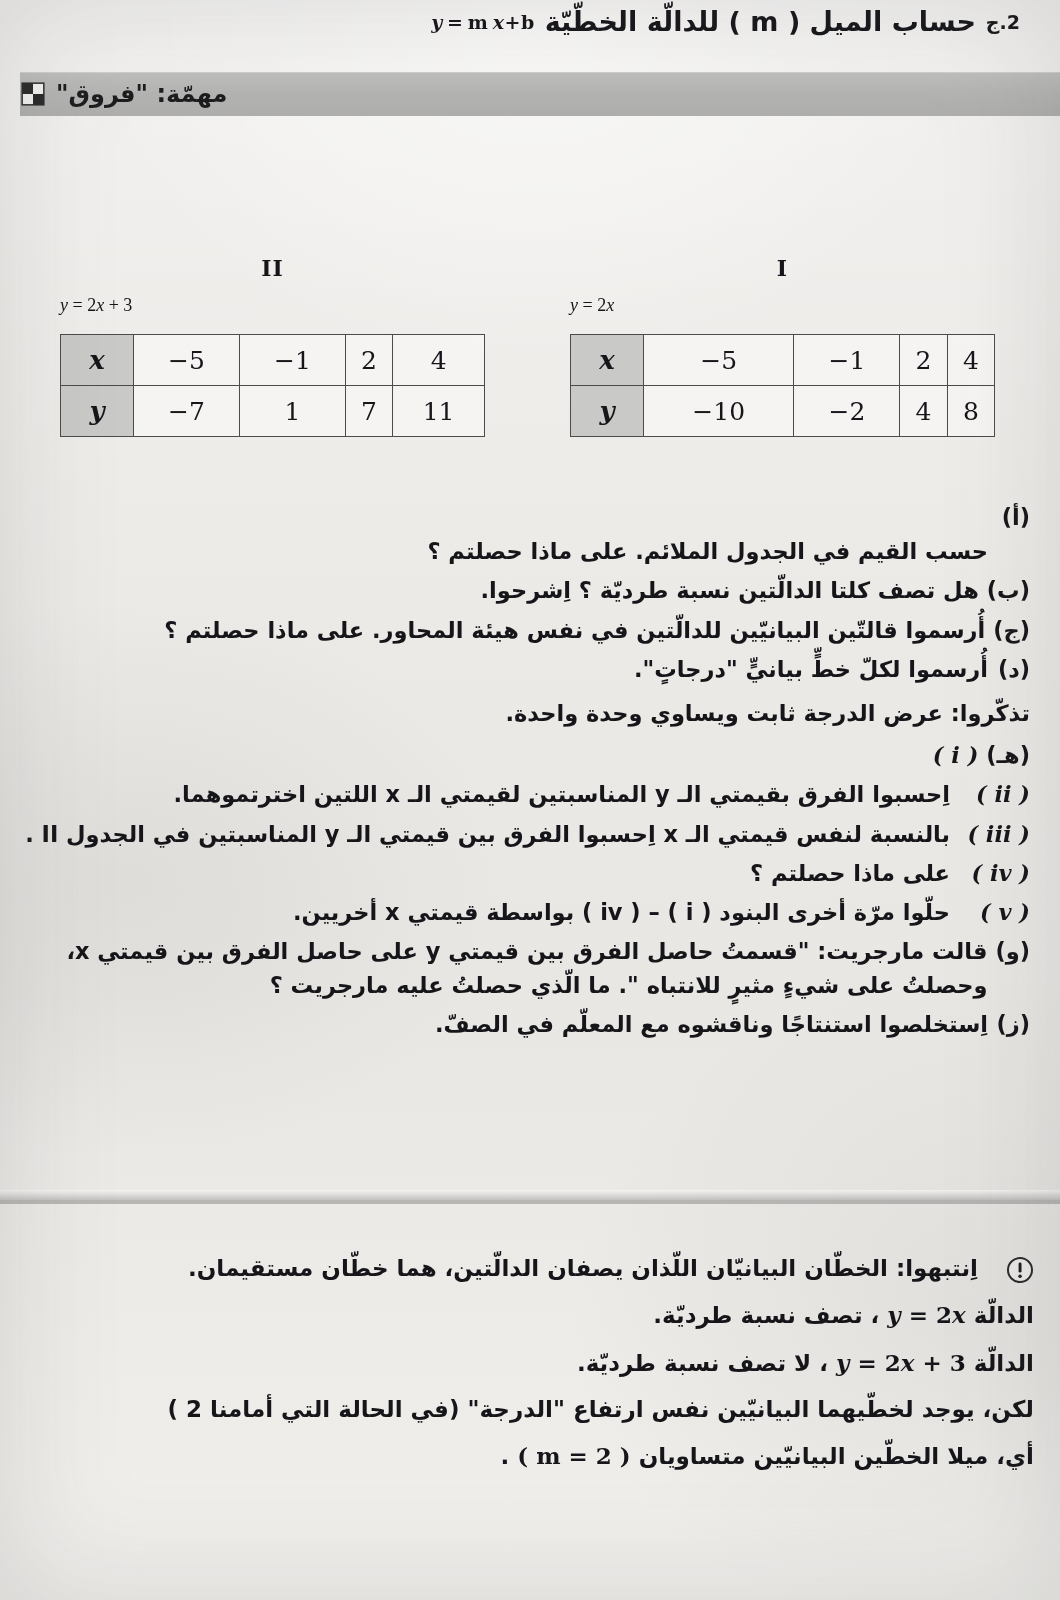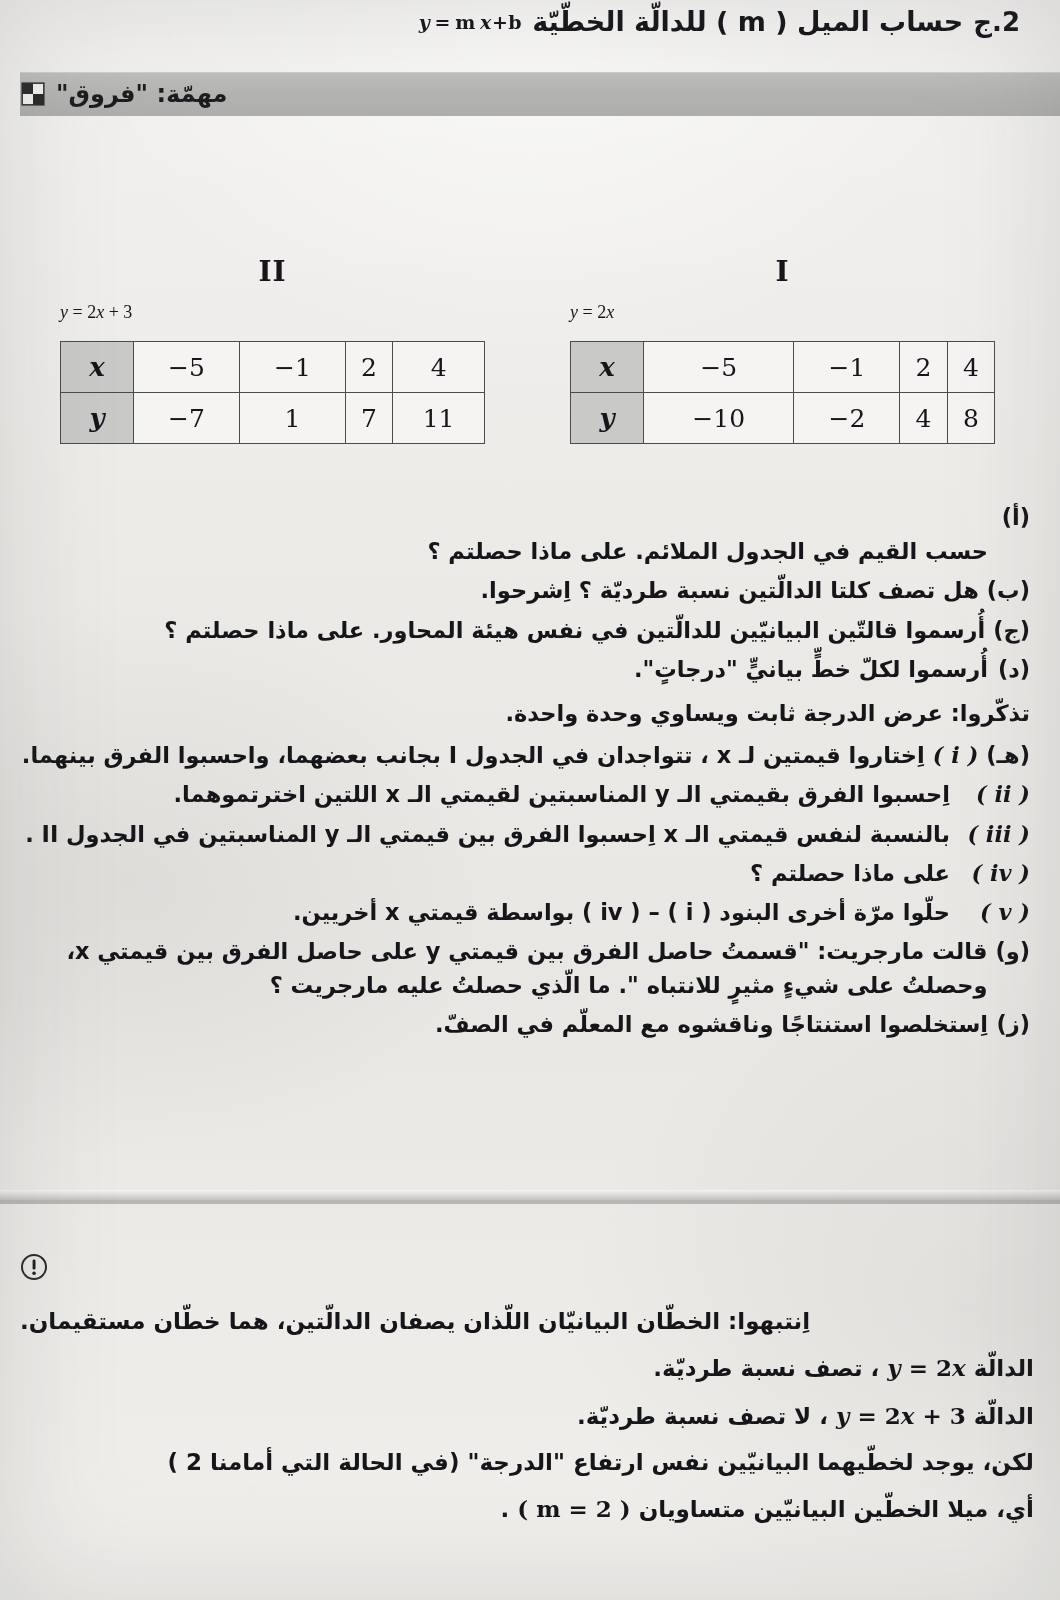--- a/index.html
+++ b/index.html
@@ -24,21 +24,21 @@
 
   .page{position:absolute;inset:0;}
 
   
   .title-row{
     position:absolute;top:6px;right:40px;left:300px;
     display:flex;flex-direction:row;align-items:center;justify-content:flex-start;
     gap:10px;
     font-size:27px;font-weight:700;direction:rtl;
   }
-  .title-row .num{font-weight:700;font-size:26px;}
+  .title-row .num{font-weight:700;font-size:19px;}
   .title-row .eq{
     font-family:"DejaVu Serif","Liberation Serif",serif;
     font-size:19px;font-weight:700;letter-spacing:.5px;direction:ltr;
   }
   .eq i{font-style:italic;}
 
   
   .taskbar{
     position:absolute;top:72px;left:20px;right:0;height:44px;
     background:linear-gradient(180deg,#bfbfbd 0%,#b4b4b2 50%,#aeaeac 100%);
@@ -52,21 +52,21 @@
   
   .intro{position:absolute;top:122px;right:40px;left:200px;
     text-align:right;font-size:23px;line-height:1.62;font-weight:600;}
   .intro .l2{margin-top:6px;}
 
   
   .tables{position:absolute;top:255px;left:55px;right:55px;height:215px;}
   .tbl-block{position:absolute;top:0;}
   .tbl-block.one{right:10px;width:425px;}
   .tbl-block.two{left:5px;width:425px;}
-  .tbl-roman{text-align:center;font-size:28px;font-weight:700;
+  .tbl-roman{text-align:center;font-size:22px;font-weight:700;
     font-family:"DejaVu Serif","Liberation Serif",serif;letter-spacing:1px;}
   .tbl-eq{font-size:18px;margin-top:14px;
     font-family:Liberation Serif, serif;direction:ltr;}
   .tbl-eq i{font-style:italic;}
   table.vals{
     margin-top:18px;border-collapse:collapse;width:100%;
     background:rgba(255,255,255,.42);
     direction:ltr;
   }
   table.vals td{
@@ -93,21 +93,21 @@
   .sub .mark{flex:0 0 auto;min-width:72px;text-align:right;}
 
   
   .divider{position:absolute;left:0;right:0;top:1190px;height:10px;
     background:linear-gradient(180deg,rgba(255,255,255,.5),rgba(120,120,120,.35));}
   .divider2{position:absolute;left:0;right:0;top:1200px;height:4px;background:#8d8d8b;opacity:.55;}
 
   
   .attention{position:absolute;top:1250px;right:26px;left:20px;
     text-align:right;font-size:23px;line-height:1.62;font-weight:600;}
-  .att-head{display:flex;flex-direction:column;align-items:flex-end;gap:22px;justify-content:flex-start;}
+  .att-head{display:flex;flex-direction:row;align-items:center;gap:28px;justify-content:flex-start;}
   .excl-icon{width:28px;height:28px;flex:0 0 auto;margin-top:3px;}
   .att-line{margin-top:9px;}
   .att-line b{font-weight:700;}
   .eqi{font-family:"DejaVu Serif","Liberation Serif",serif;direction:ltr;display:inline-block;}
   .eqi i{font-style:italic;}
 </style>
 </head>
 <body>
 
 <div class="paper-shade"></div>
@@ -205,21 +205,20 @@
       <span class="body">أُرسموا لكلّ خطٍّ بيانيٍّ "درجاتٍ".</span>
     </div>
 
     <div class="remember">
       <b>تذكّروا:</b>
       <span>عرض الدرجة ثابت ويساوي وحدة واحدة.</span>
     </div>
 
     <div class="sub">
       <span class="mark"><span>(هـ)</span> <span class="rom">( i )</span></span>
-      <span class="body">اِختاروا قيمتين لـ x ، تتواجدان في الجدول I بجانب بعضهما، واحسبوا الفرق بينهما.</span>
     </div>
 
     <div class="sub">
       <span class="mark rom">( ii )</span>
       <span class="body">اِحسبوا الفرق بقيمتي الـ y المناسبتين لقيمتي الـ x اللتين اخترتموهما.</span>
     </div>
 
     <div class="sub">
       <span class="mark rom">( iii )</span>
       <span class="body">بالنسبة لنفس قيمتي الـ x اِحسبوا الفرق بين قيمتي الـ y المناسبتين في الجدول II .</span>

